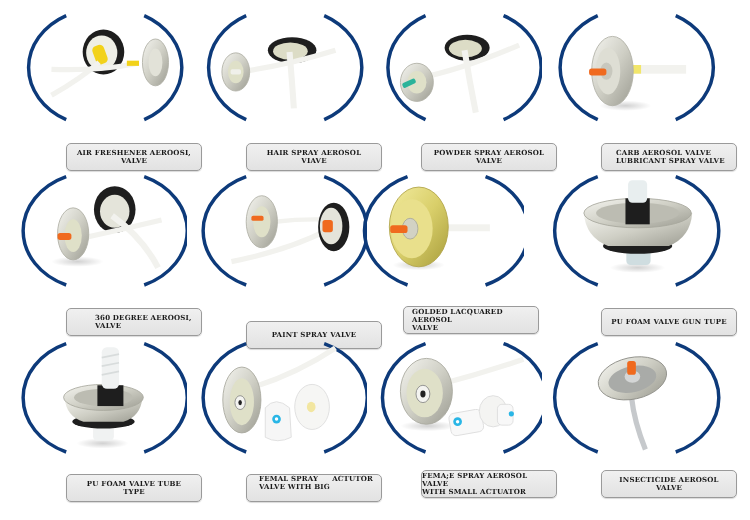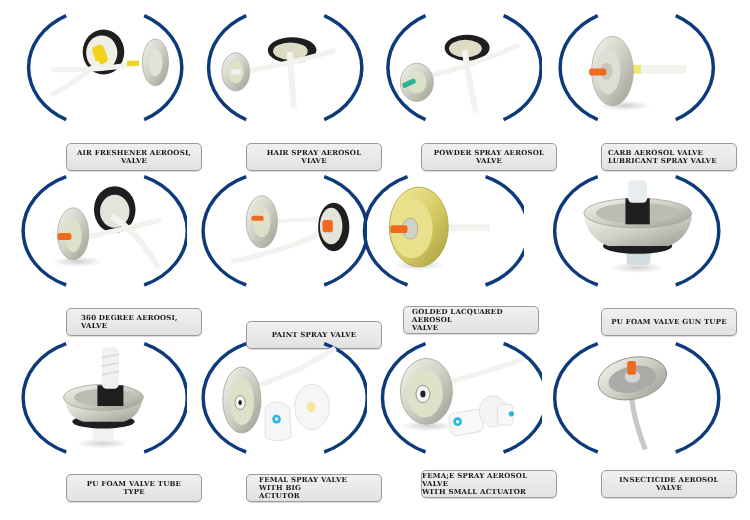--- a/index.html
+++ b/index.html
@@ -2,21 +2,21 @@
 <html><head>
 <meta charset="utf-8">
 <style>
   html,body{margin:0;padding:0;}
   body{width:750px;height:520px;background:#ffffff;position:relative;overflow:hidden;font-family:"DejaVu Serif","Liberation Serif",serif;}
   .cell{position:absolute;width:187px;height:170px;}
   .frame{position:absolute;left:0;top:0;width:187px;height:130px;}
   .label{position:absolute;height:28px;width:136px;border:1px solid #9a9a9a;border-radius:5px;background:linear-gradient(#f0f0f0,#e2e2e2);box-shadow:0 1px 1px rgba(0,0,0,0.15);display:flex;align-items:center;box-sizing:border-box;padding:0 8px;font-size:7px;font-weight:bold;color:#1a1a1a;letter-spacing:0.2px;line-height:8px;text-transform:uppercase;margin-left:30px;}
   .label.center{justify-content:center;text-align:center;}
   .label.left{justify-content:flex-start;text-align:left;}
-  .label.left2{justify-content:flex-start;text-align:left;padding-left:6px;}
+  .label.left2{justify-content:flex-start;text-align:left;padding-left:14px;}
   svg{display:block;}
 </style>
 </head>
 <body>
 
 <svg width="0" height="0" style="position:absolute">
   <defs>
     <linearGradient id="silverG" x1="0" y1="0" x2="1" y2="1">
       <stop offset="0" stop-color="#f4f4ef"></stop>
         <stop offset="0.5" stop-color="#cfcfc5"></stop>
@@ -104,21 +104,21 @@
     <path d="M152 10 A82 68 0 0 1 152 135" fill="none" stroke="#0d3a7a" stroke-width="4"></path>
     <ellipse cx="118" cy="48" rx="24" ry="27" fill="#1e1e1e"></ellipse>
     <ellipse cx="118" cy="50" rx="17" ry="19" fill="#e4e4da"></ellipse>
     <path d="M85 80 Q130 70 172 60" stroke="#f2f2ee" stroke-width="6" fill="none"></path>
     <path d="M115 55 Q150 80 168 115" stroke="#f2f2ee" stroke-width="7" fill="none"></path>
     <ellipse cx="75" cy="108" rx="30" ry="6" fill="url(#shadowG)"></ellipse>
     <ellipse cx="70" cy="76" rx="18" ry="30" fill="url(#silverG)" stroke="#b0b0a6"></ellipse>
     <ellipse cx="70" cy="78" rx="10" ry="19" fill="#dfe0c8"></ellipse>
     <rect x="52" y="75" width="16" height="8" rx="3" fill="#f06a1e"></rect>
   </svg>
-  <div class="label left" style="left:36px;top:140px;padding-left:14px;">360 DEGREE AEROOSI, VALVE</div>
+  <div class="label left" style="left:36px;top:140px;padding-left:28px;">360 DEGREE AEROOSI, VALVE</div>
 </div>
 
 <div class="cell" style="left:180px;top:168px;">
   <svg class="frame" viewBox="0 0 187 150" width="187" height="150">
     <path d="M62 10 A82 68 0 0 0 62 135" fill="none" stroke="#0d3a7a" stroke-width="4"></path>
     <path d="M152 10 A82 68 0 0 1 152 135" fill="none" stroke="#0d3a7a" stroke-width="4"></path>
     <path d="M95 62 Q130 58 165 60" stroke="#f2f2ee" stroke-width="5" fill="none"></path>
     <path d="M45 108 Q110 95 155 72" stroke="#f2f2ee" stroke-width="6" fill="none"></path>
     <ellipse cx="80" cy="62" rx="18" ry="30" fill="url(#silverG)" stroke="#b0b0a6"></ellipse>
     <ellipse cx="80" cy="62" rx="10" ry="18" fill="#dfe0c8"></ellipse>
@@ -188,21 +188,21 @@
     <ellipse cx="57" cy="75" rx="22" ry="38" fill="url(#silverG)" stroke="#a8a89e"></ellipse>
     <ellipse cx="57" cy="77" rx="14" ry="27" fill="#dfe0c8"></ellipse>
     <ellipse cx="55" cy="78" rx="6" ry="8" fill="#f4f4f0" stroke="#888"></ellipse>
     <ellipse cx="55" cy="78" rx="2" ry="3" fill="#222"></ellipse>
     <path d="M84 84 Q96 70 112 84 L114 118 Q98 126 84 118 Z" fill="#f6f6f6" stroke="#dcdcdc"></path>
     <circle cx="97" cy="97" r="5" fill="#29b6e6"></circle>
     <circle cx="97" cy="97" r="2" fill="#ffffff"></circle>
     <ellipse cx="138" cy="83" rx="20" ry="26" fill="#f6f6f4" stroke="#dcdcdc"></ellipse>
     <ellipse cx="137" cy="83" rx="5" ry="6" fill="#f2e6a0"></ellipse>
   </svg>
-  <div class="label left" style="left:36px;top:139px;flex-direction:column;align-items:flex-start;justify-content:center;padding-left:12px;">
+  <div class="label left" style="left:36px;top:139px;flex-direction:row;align-items:flex-start;justify-content:center;padding-left:12px;">
     <span>FEMAL SPRAY VALVE WITH BIG</span>
     <span>ACTUTOR</span>
   </div>
 </div>
 
 <div class="cell" style="left:355px;top:335px;">
   <svg class="frame" viewBox="0 0 187 150" width="187" height="150">
     <path d="M67 10 A82 68 0 0 0 67 135" fill="none" stroke="#0d3a7a" stroke-width="4"></path>
     <path d="M157 10 A82 68 0 0 1 157 135" fill="none" stroke="#0d3a7a" stroke-width="4"></path>
     <path d="M80 58 Q130 45 180 28" stroke="#f2f2ee" stroke-width="6" fill="none"></path>

